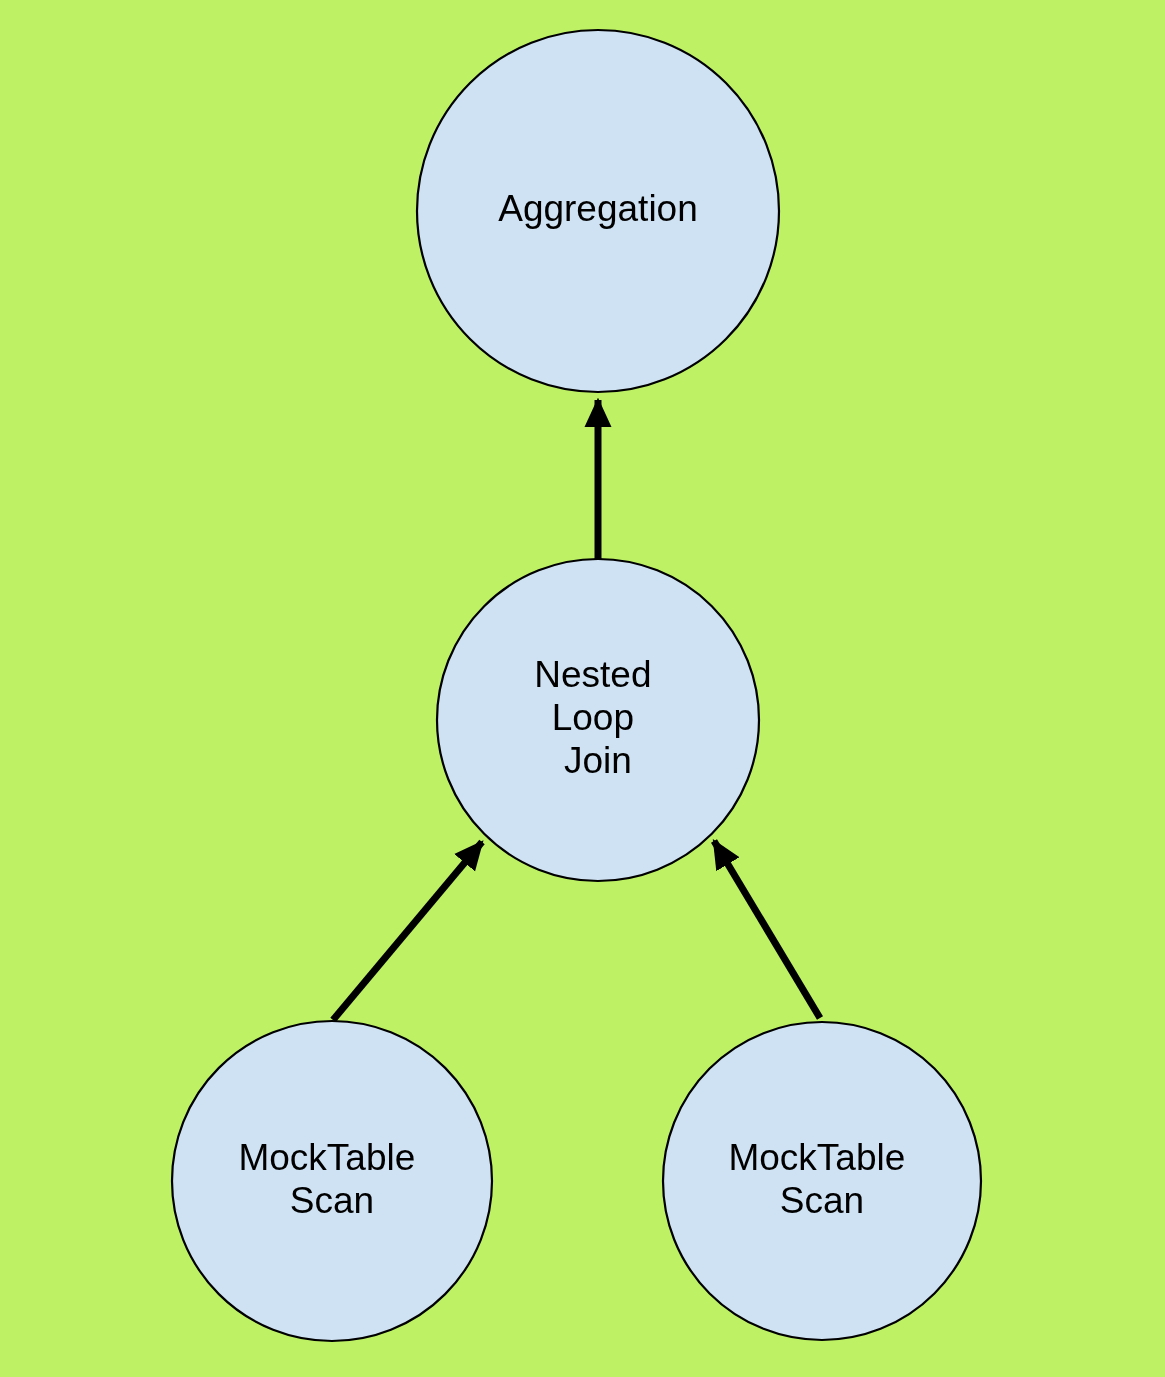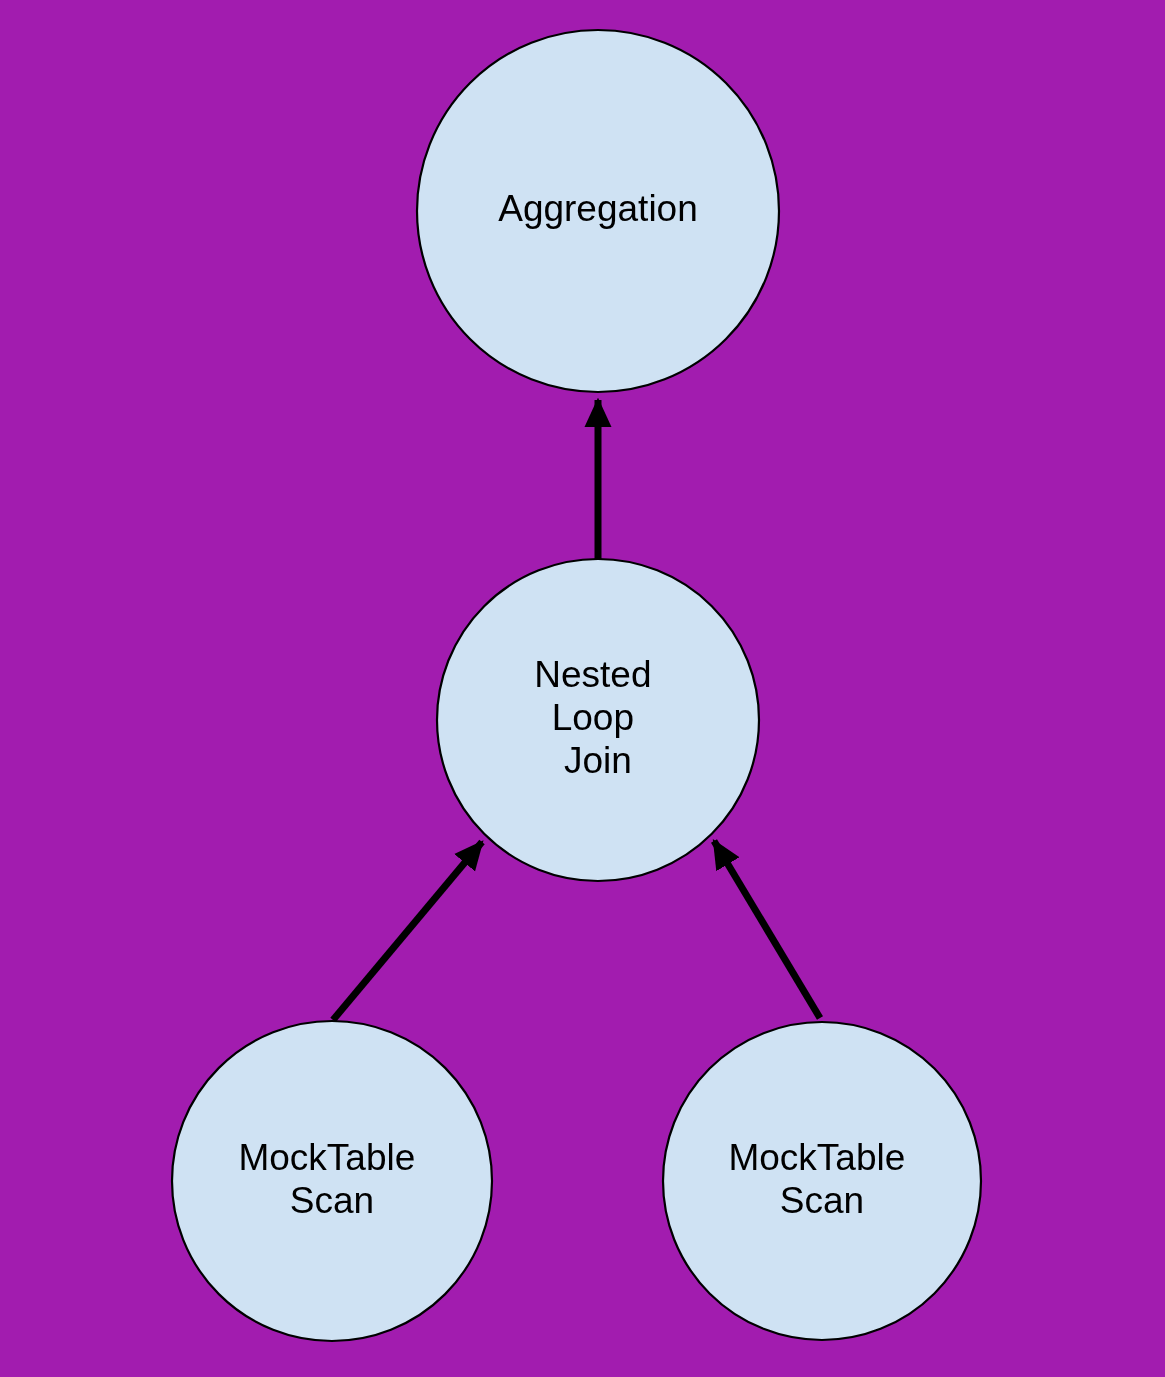--- a/index.html
+++ b/index.html
@@ -36,21 +36,21 @@
   }
   .edge-line {
     stroke-width: 7;
     stroke-linecap: butt;
     fill: none;
   }
 </style>
 </head>
 <body>
 
-<div id="diagram-root" style="background: #a21caf;">
+<div id="diagram-root" style="background: #bef264;">
   <svg id="plan-svg" viewBox="0 0 1165 1377" xmlns="http://www.w3.org/2000/svg">
 
     <defs>
       <marker id="arrow-head" viewBox="0 0 10 10" refX="9.2" refY="5" markerWidth="4.2" markerHeight="4.2" orient="auto-start-reverse" markerUnits="strokeWidth">
         <path d="M 0 0.4 L 10 5 L 0 9.6 z" fill="#000000"></path>
       </marker>
     </defs>
 
     <g>
       <line class="edge-line" marker-end="url(#arrow-head)" stroke="#000000" x1="598" y1="560" x2="598" y2="400"></line>

